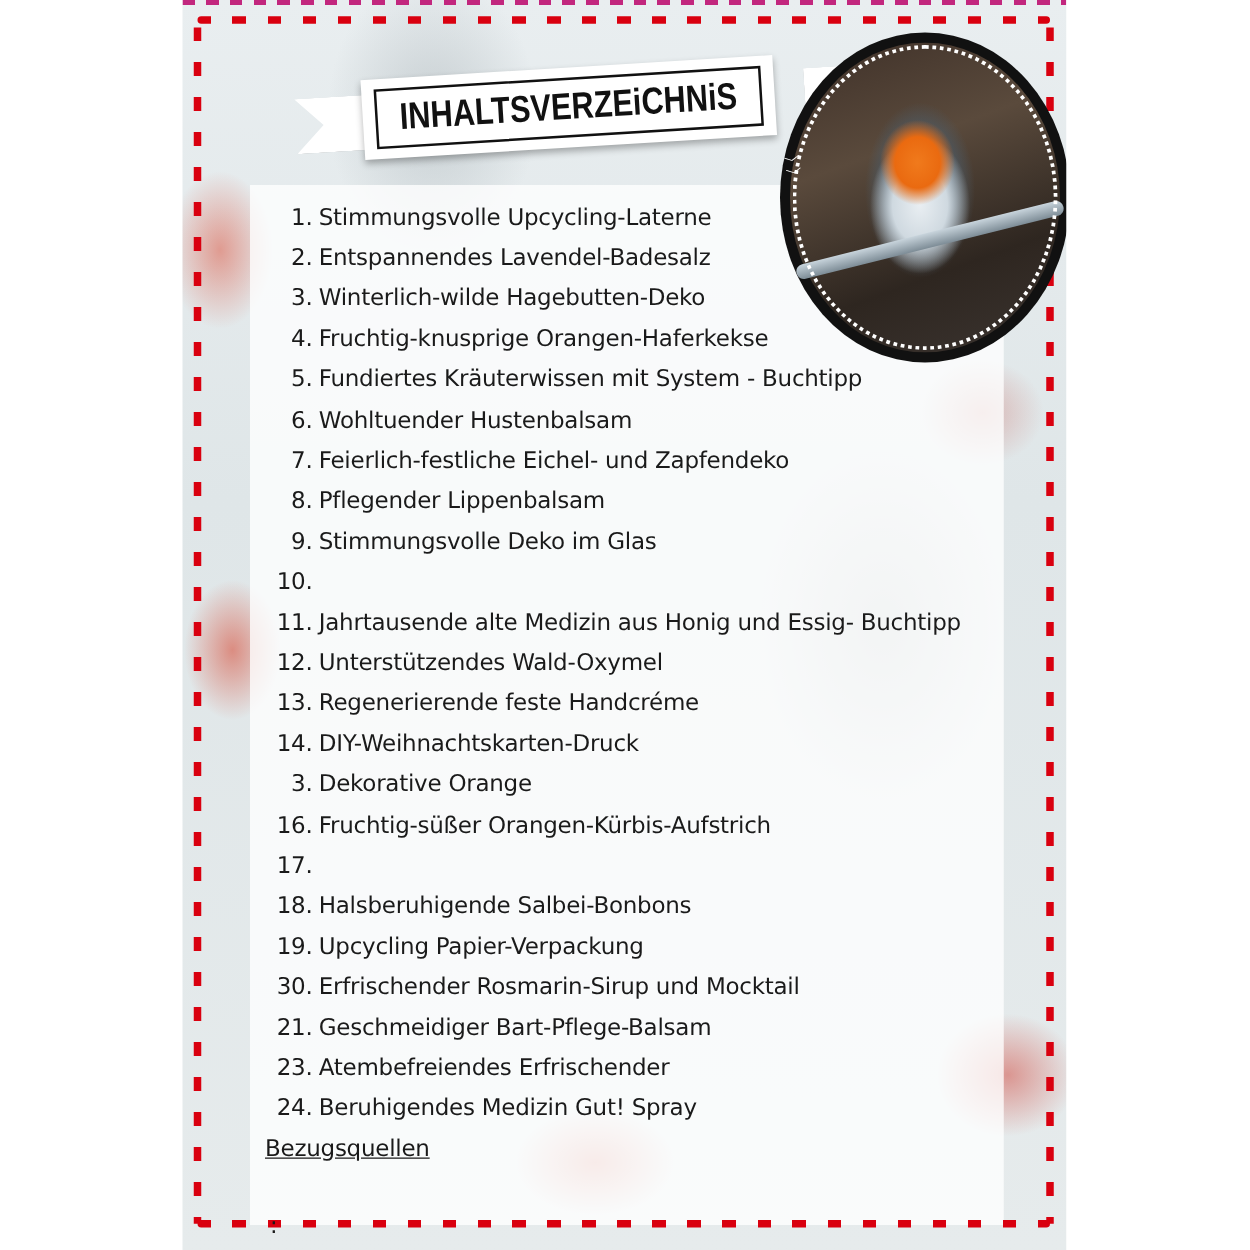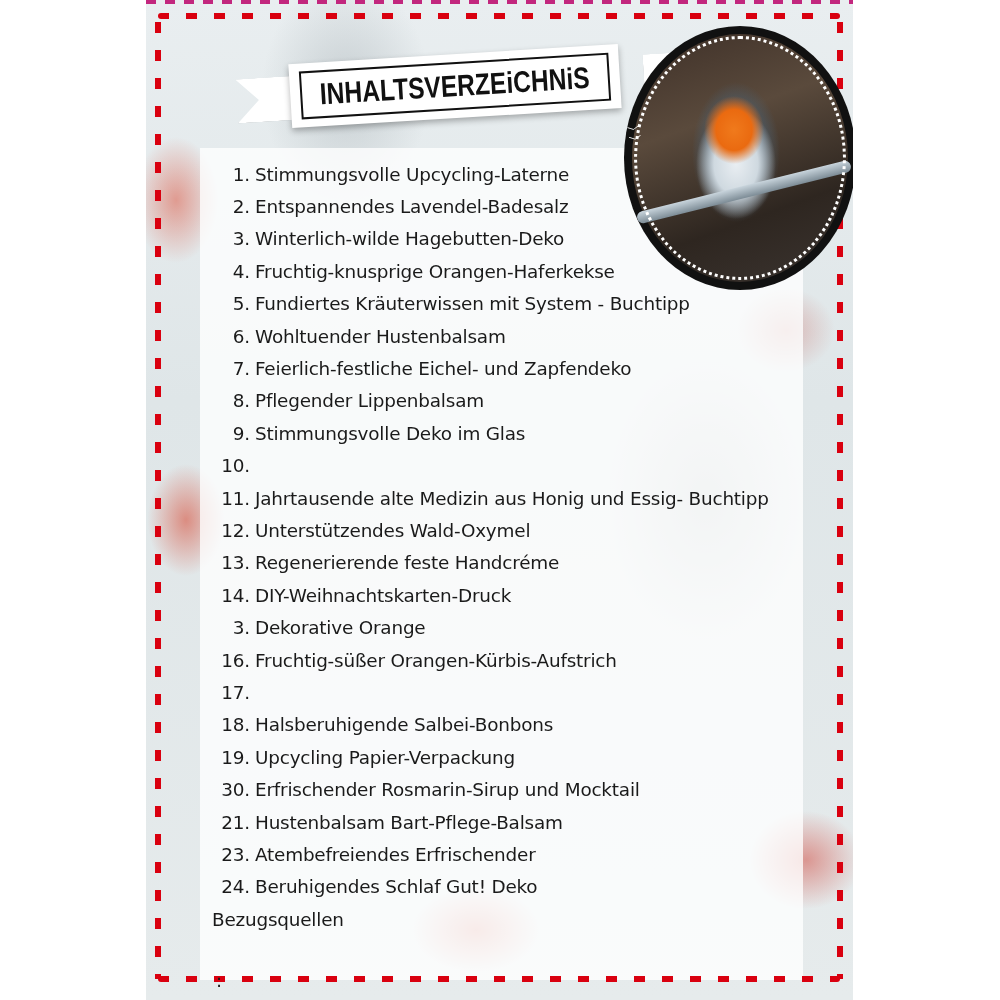--- a/index.html
+++ b/index.html
@@ -228,28 +228,28 @@
     <li class="toc-item">
         <span class="toc-num">19.</span>
         <span class="toc-label">Upcycling Papier-Verpackung</span>
       </li>
     <li class="toc-item">
         <span class="toc-num">30.</span>
         <span class="toc-label">Erfrischender Rosmarin-Sirup und Mocktail</span>
       </li>
     <li class="toc-item">
         <span class="toc-num">21.</span>
-        <span class="toc-label">Hustenbalsam Bart-Pflege-Balsam</span>
+        <span class="toc-label">Geschmeidiger Bart-Pflege-Balsam</span>
       </li>
     <li class="toc-item">
         <span class="toc-num">23.</span>
         <span class="toc-label">Atembefreiendes Erfrischender</span>
       </li>
     <li class="toc-item">
         <span class="toc-num">24.</span>
-        <span class="toc-label">Beruhigendes Schlaf Gut! Deko</span>
-      </li>
-    <li class="toc-item no-num" style="margin-left:-4px;">
+        <span class="toc-label">Beruhigendes Medizin Gut! Spray</span>
+      </li>
+    <li class="toc-item no-num" style="margin-left:-4px;text-decoration:underline;">
         <span class="toc-label">Bezugsquellen</span>
       </li>
   </ul>
   <span class="toc-colon">:</span>
 </div>
 
 </body></html>

